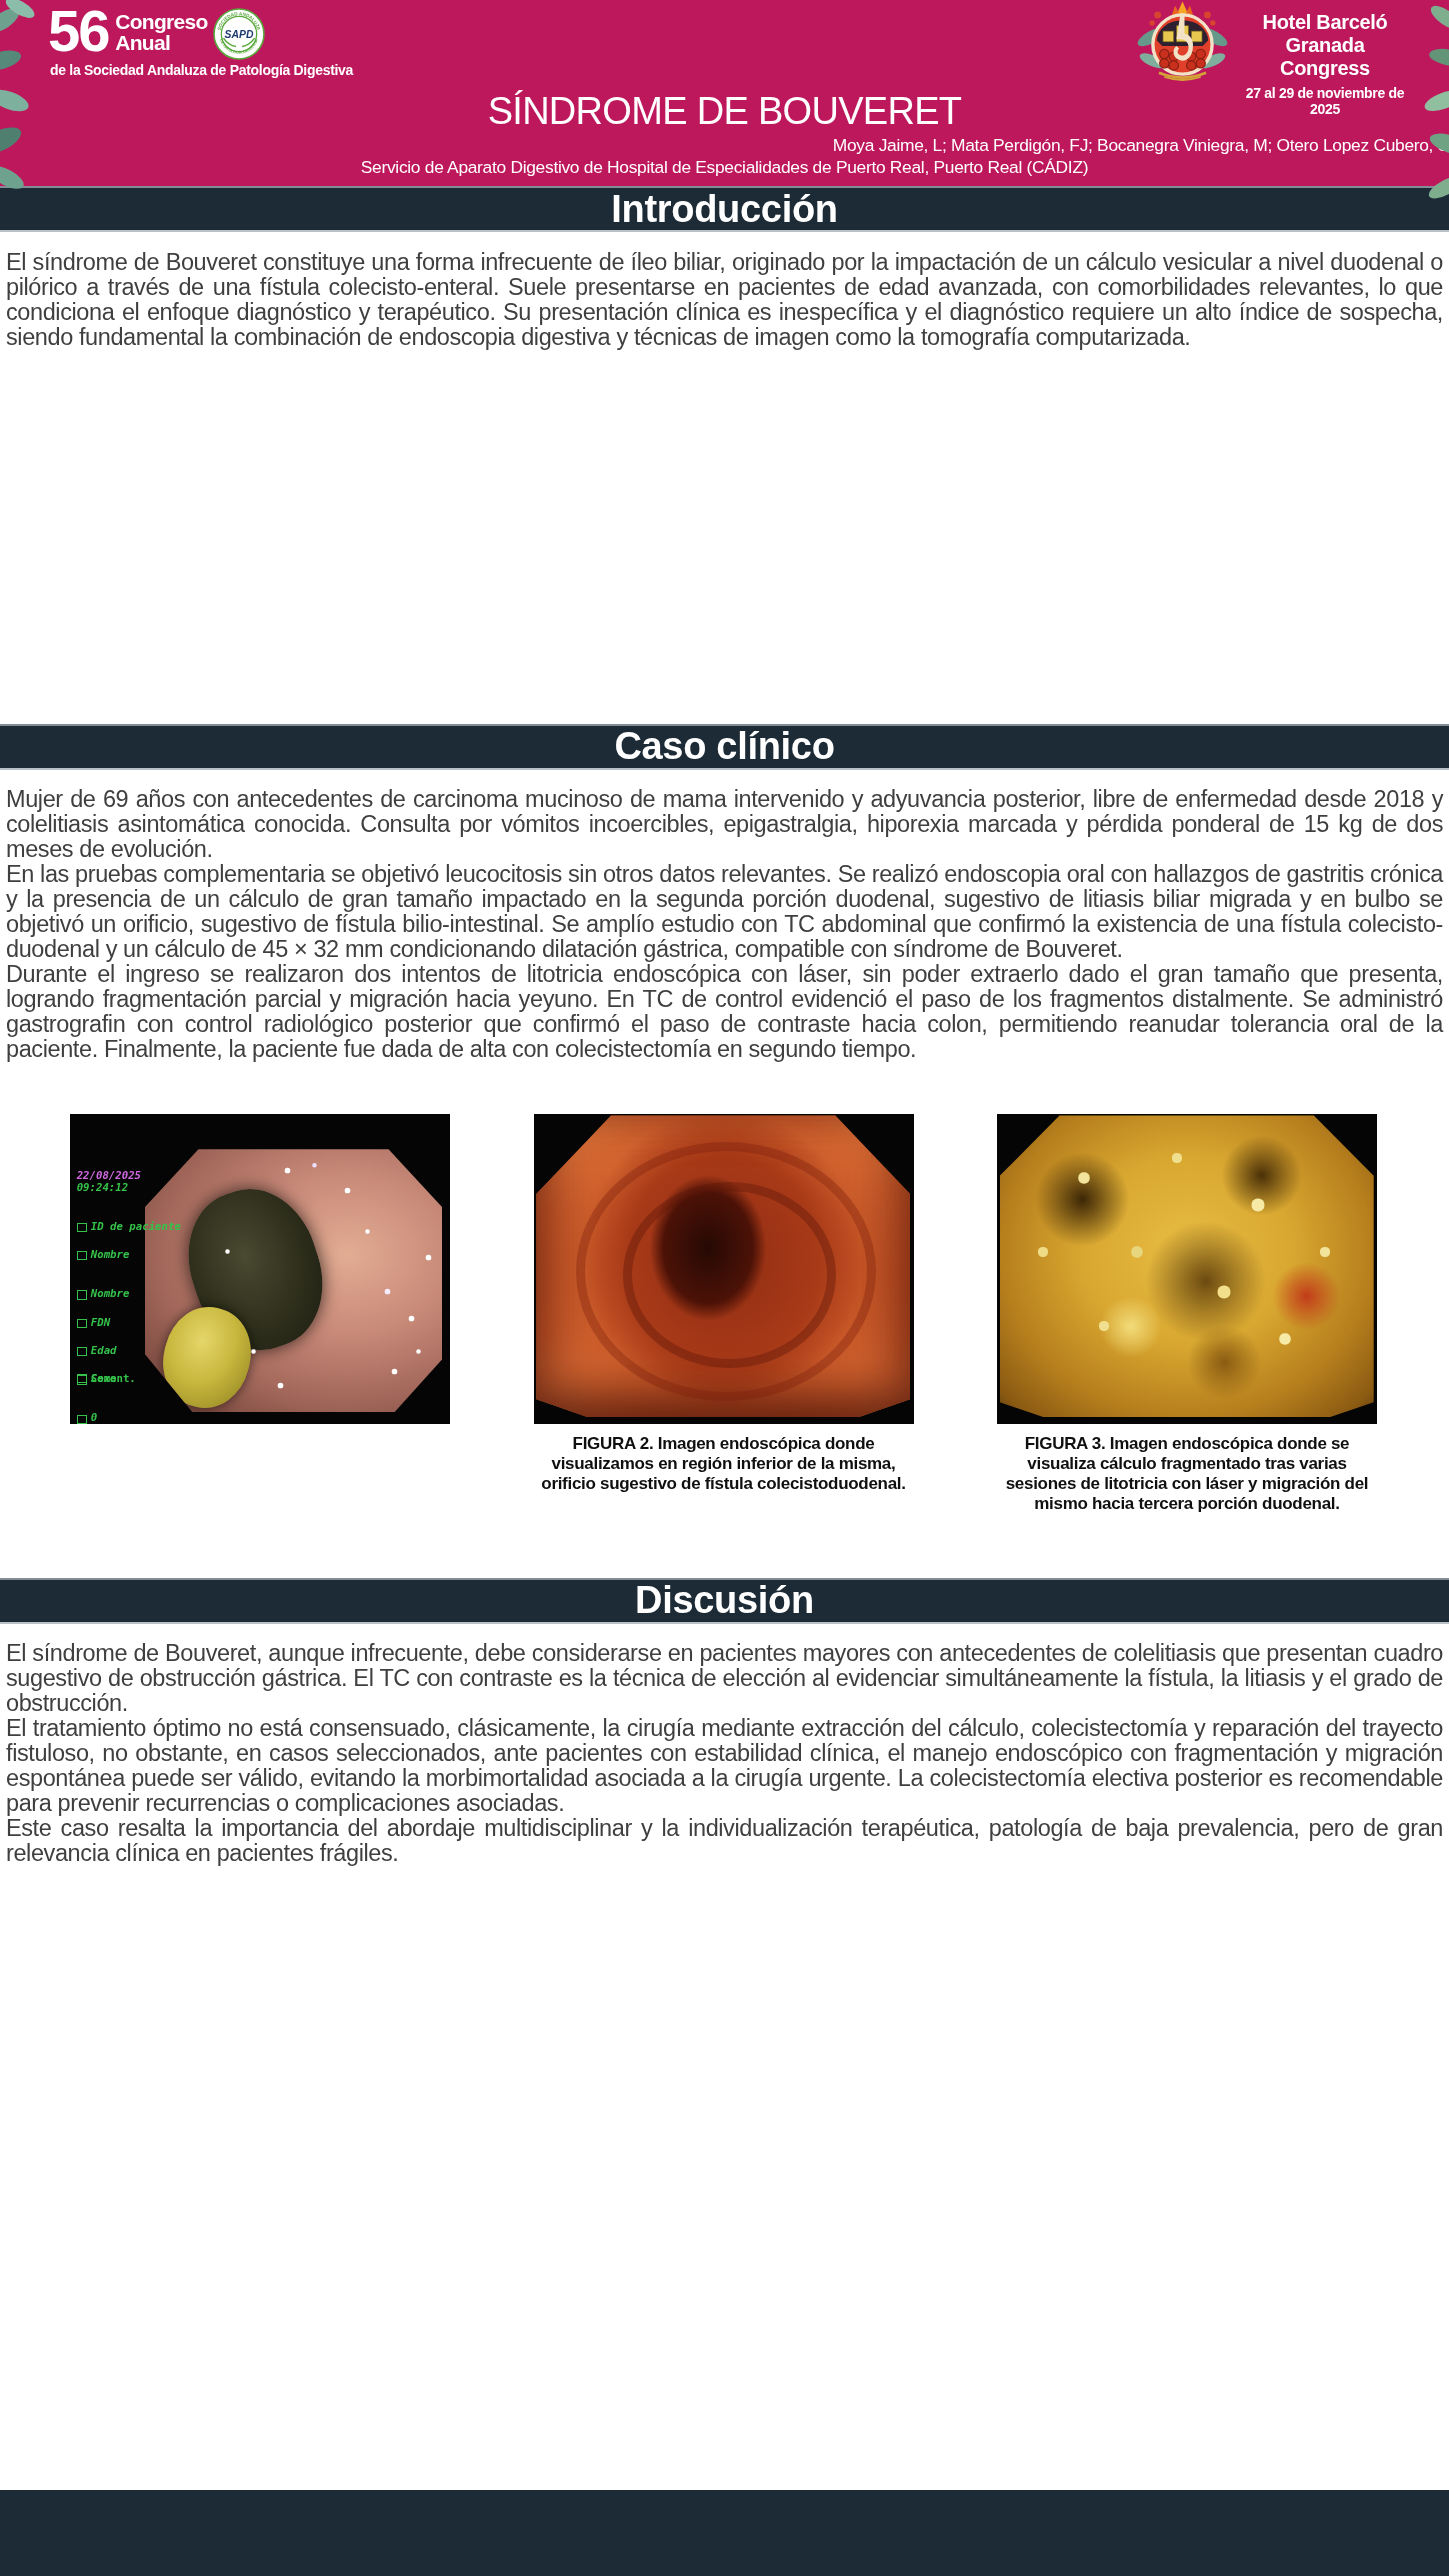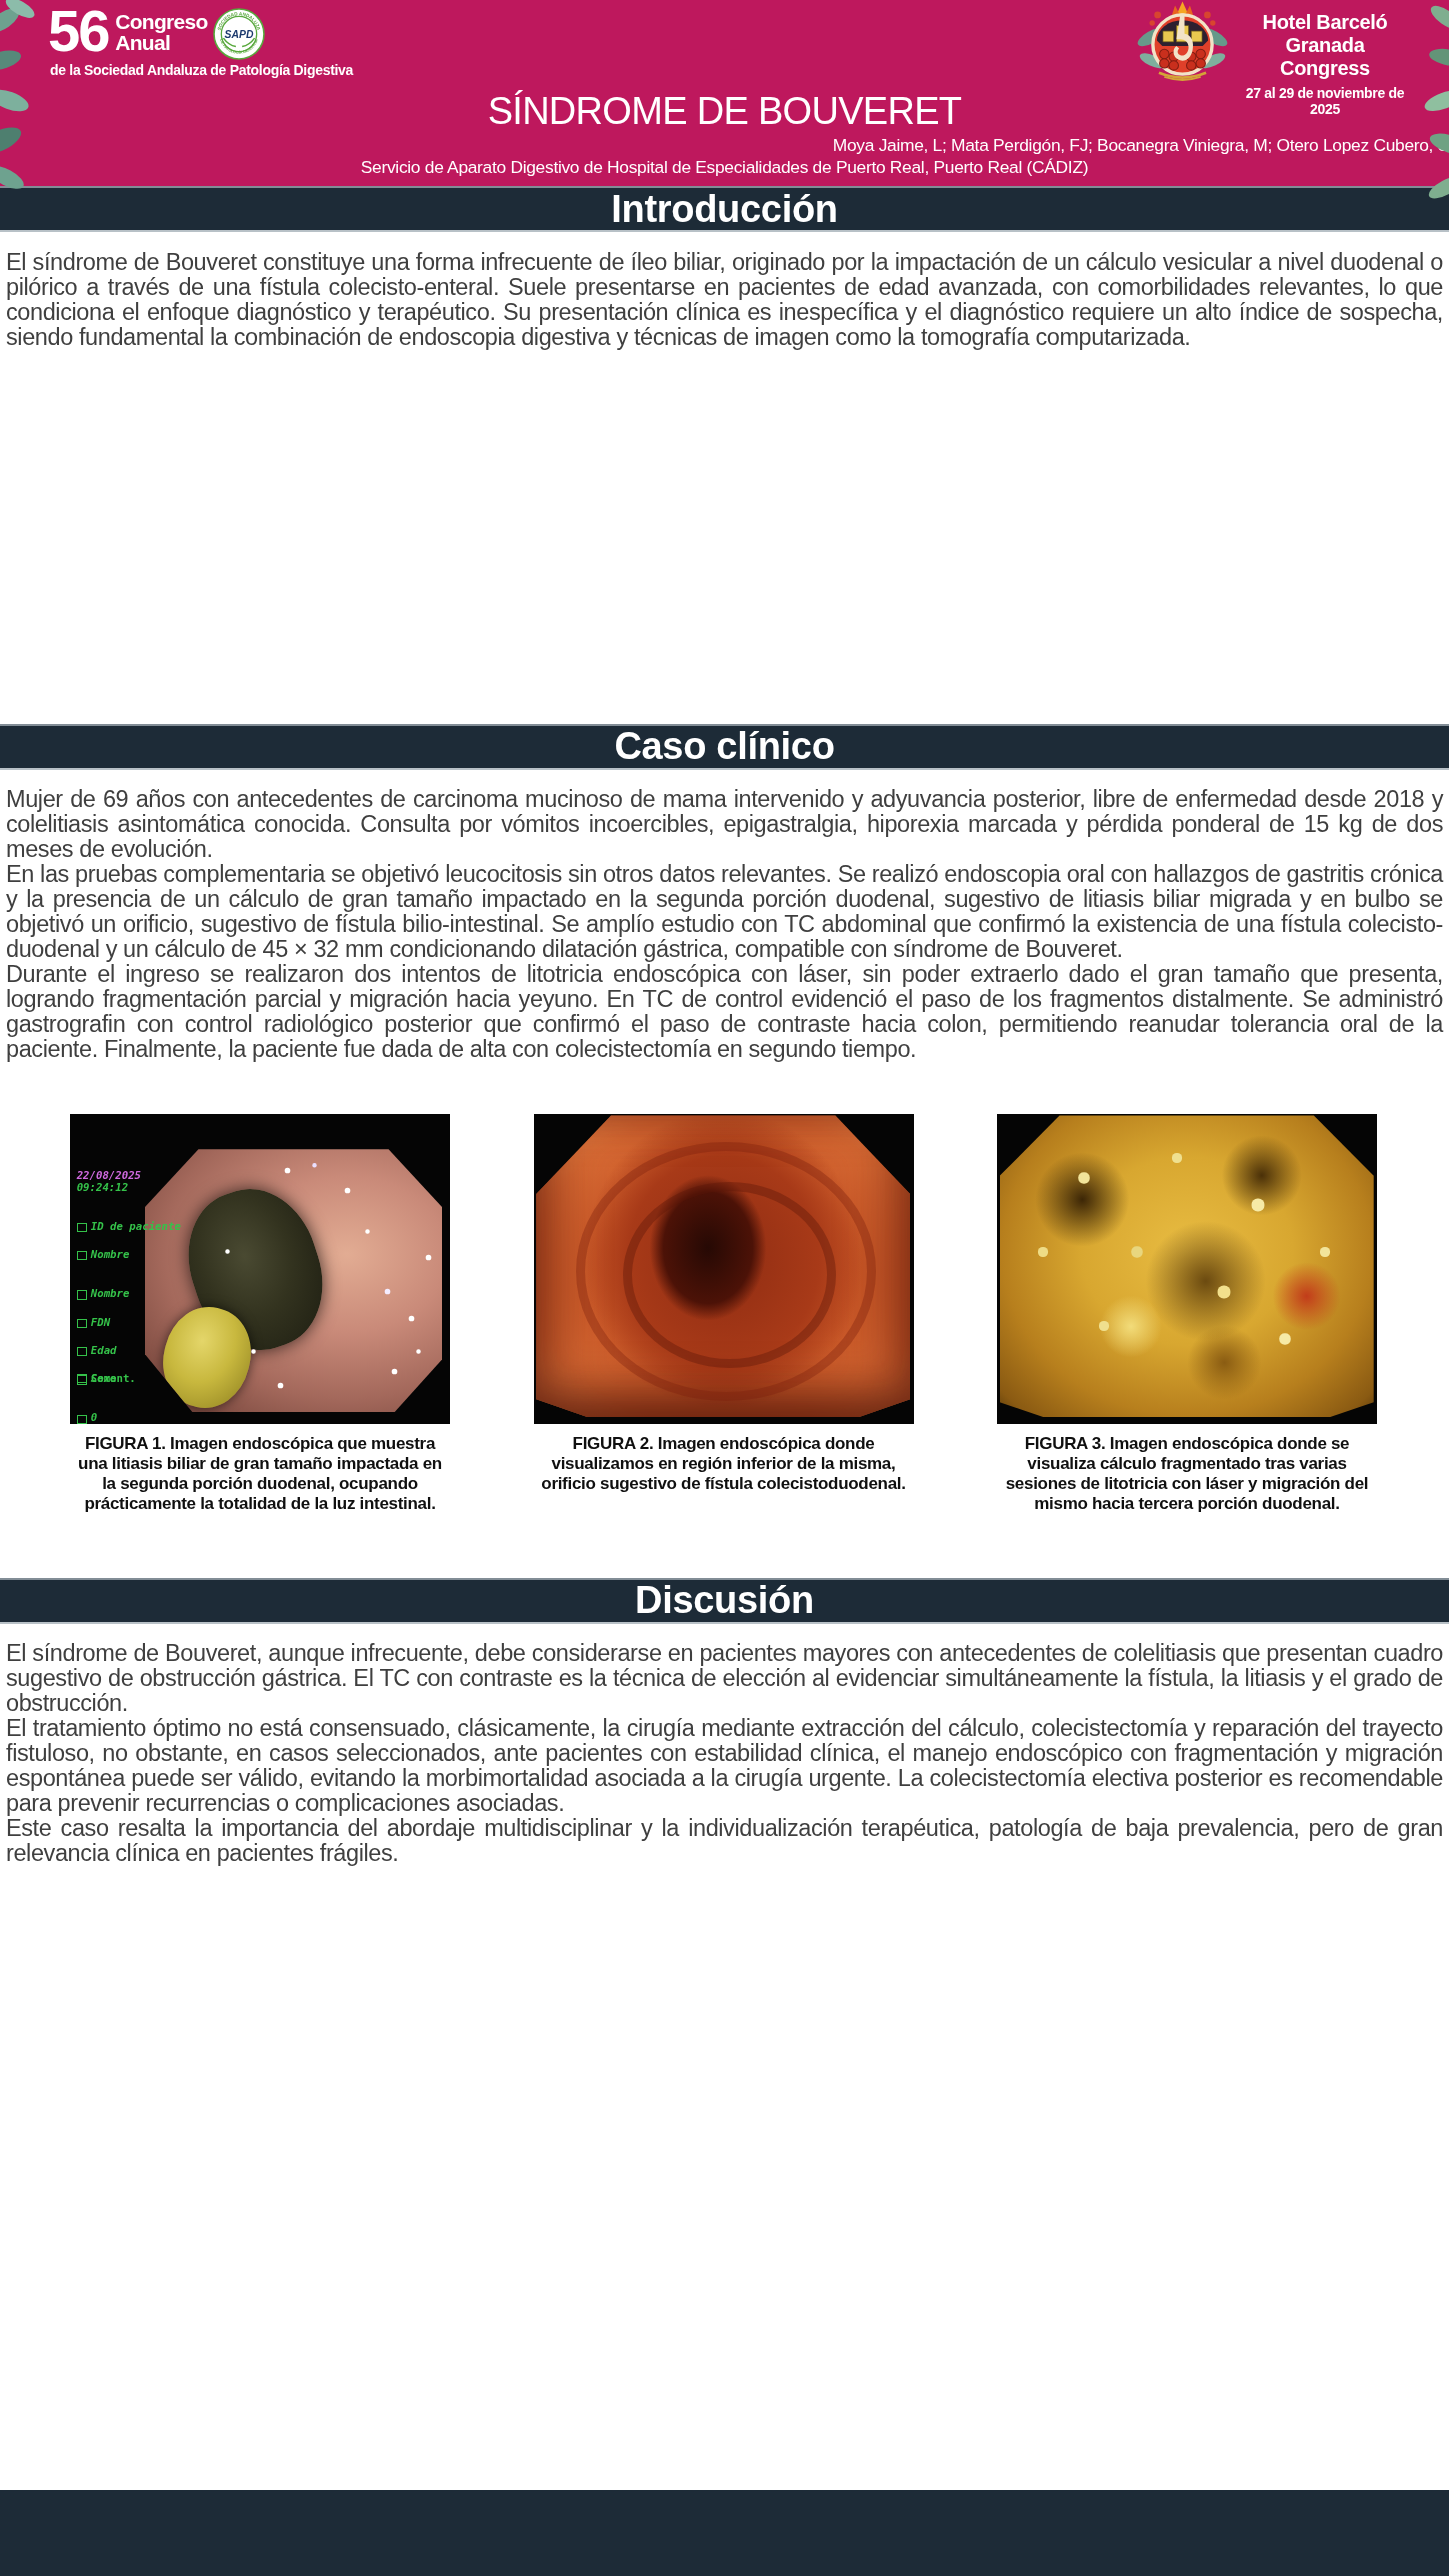--- a/index.html
+++ b/index.html
@@ -283,21 +283,20 @@
           <div class="osd-row">
               <span class="oicon"></span>
               <span>0</span>
             </div>
         </div>
         <div class="osd-comment">
           <span class="oicon"></span>
           <span>Coment.</span>
         </div>
       </div>
-      <figcaption class="figcap">FIGURA 1. Imagen endoscópica que muestra una litiasis biliar de gran tamaño impactada en la segunda porción duodenal, ocupando prácticamente la totalidad de la luz intestinal.</figcaption>
     </figure>
 
     <figure class="figure">
       <div class="endo-frame">
         <div class="endo2-view">
           <div class="fold f1"></div>
           <div class="fold f2"></div>
         </div>
       </div>
       <figcaption class="figcap">FIGURA 2. Imagen endoscópica donde visualizamos en región inferior de la misma, orificio sugestivo de fístula colecistoduodenal.</figcaption>

